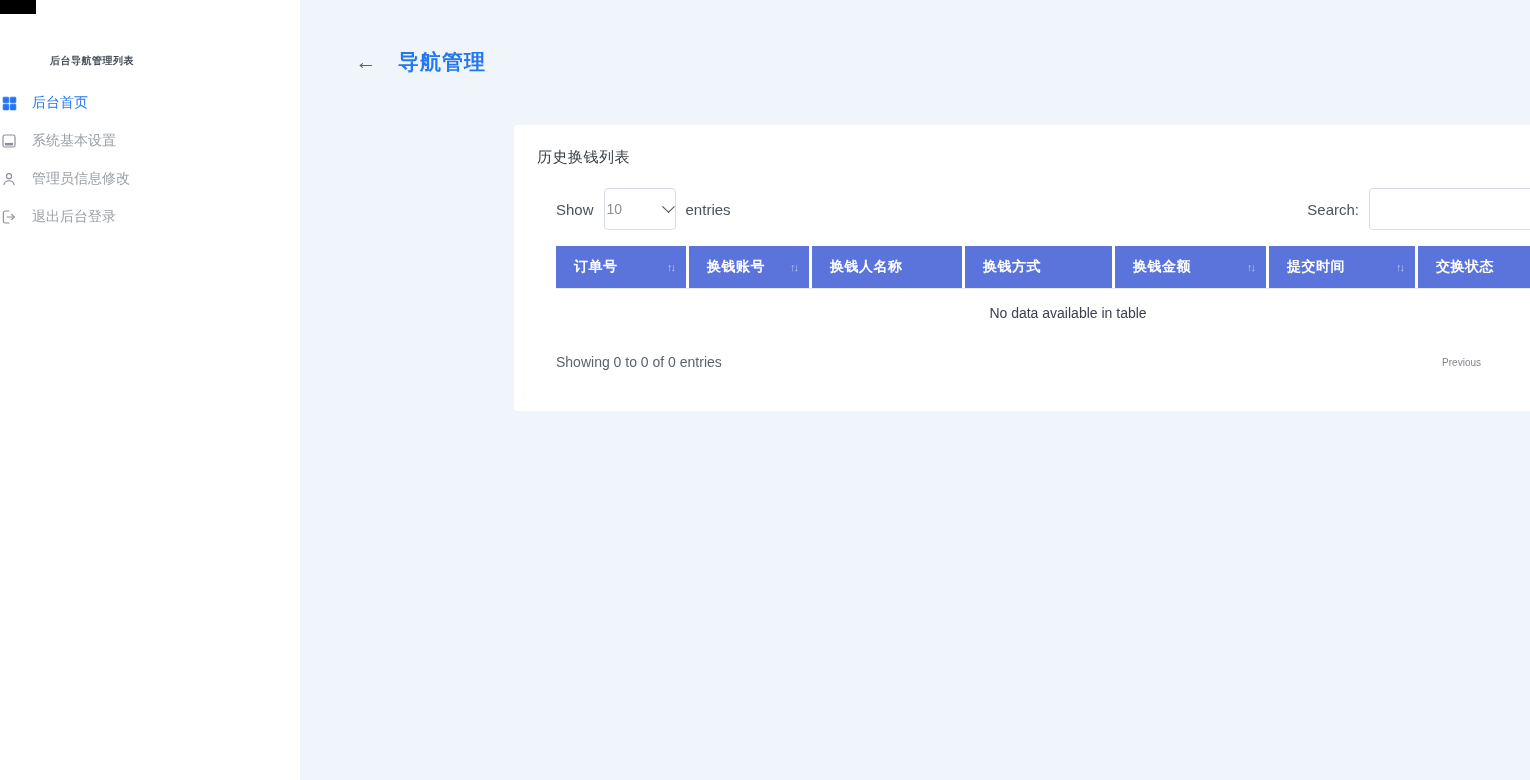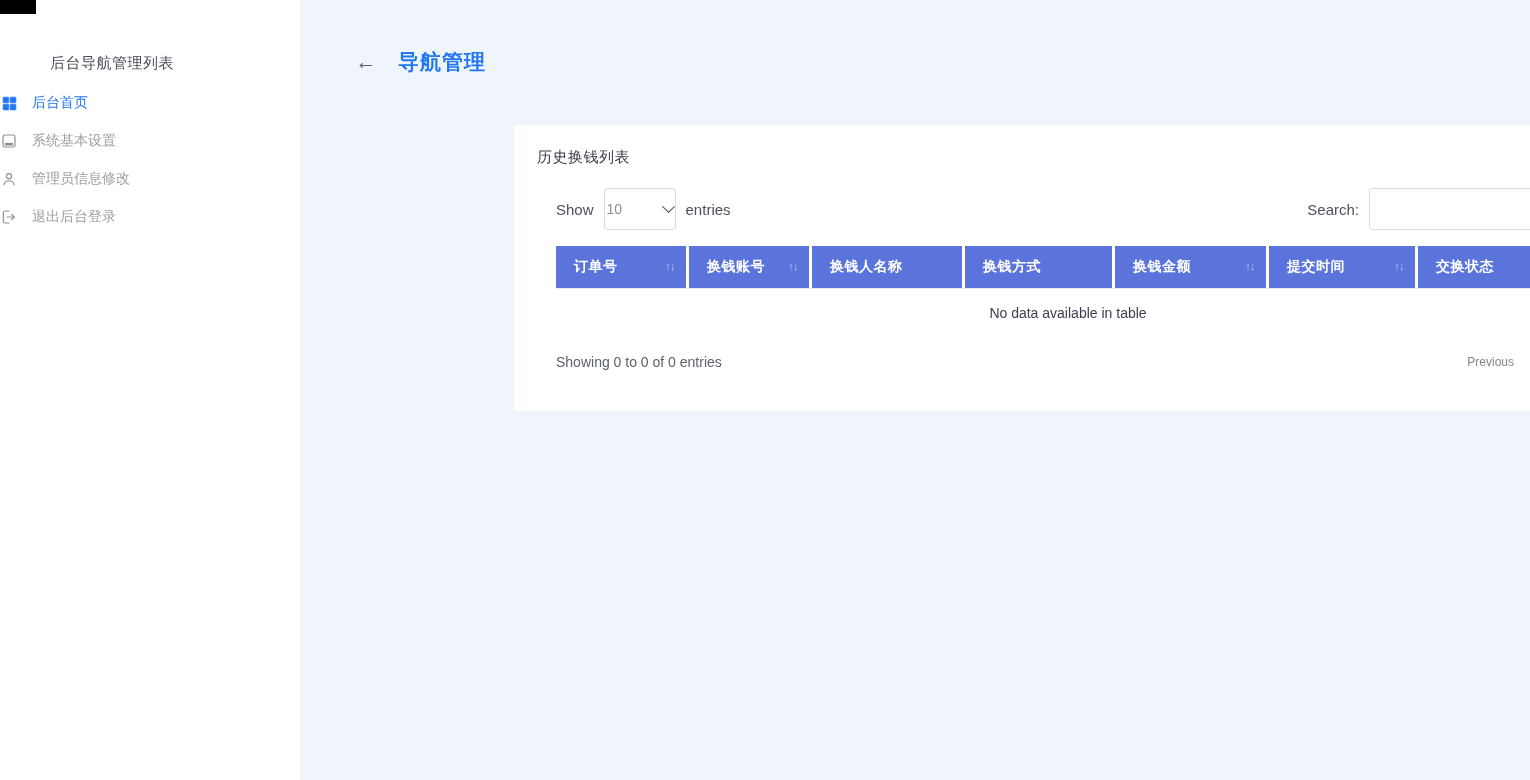--- a/index.html
+++ b/index.html
@@ -13,21 +13,21 @@
   
   .sidebar {
     position:absolute; left:0; top:0; width:300px; height:780px;
     background:#ffffff;
   }
   .corner-artifact {
     position:absolute; left:0; top:0; width:36px; height:14px; background:#000;
   }
   .sidebar-title {
     position:absolute; left:50px; top:54px;
-    font-size:15px; font-weight:normal; color:#474e58; letter-spacing:.5px;
+    font-size:10px; font-weight:bold; color:#474e58; letter-spacing:.5px;
   }
   .menu { position:absolute; left:0; top:84px; width:100%; }
   .menu-item {
     display:flex; align-items:center; height:38px; 
     cursor:pointer; font-size:14px; color:#9aa0a6;
   }
   .menu-item .mi-icon { width:18px; height:18px; margin-right:14px; display:flex; align-items:center; justify-content:center; }
   .menu-item.active { color:#2277f3; }
   .menu-item svg { stroke:#8b909a; }
   .menu-item.active svg { stroke:#2277f3; }
@@ -73,37 +73,36 @@
     border:1px solid #d8dce3; border-radius:4px; background:#fff;
     font-size:14px; color:#3c4043; padding:0 10px; outline:none;
   }
   
   .thead { display:flex; gap:3px; margin-top:16px; background:#fff; }
   .th {
     height:42px; background:#5a74dc; color:#ffffff;
     display:flex; align-items:center; position:relative;
     font-size:14px; font-weight:bold; padding-left:18px; letter-spacing:.5px;
     cursor:pointer;
-    font-family:Liberation Mono, monospace;
   }
   .th .sort { position:absolute; right:12px; top:50%; transform:translateY(-50%);
     font-size:11px; color:rgba(255,255,255,.55); letter-spacing:-2px; font-weight:normal; }
   .th:nth-child(1){width:130px;} .th:nth-child(2){width:120px;}
   .th:nth-child(3){width:150px;} .th:nth-child(4){width:147px;}
   .th:nth-child(5){width:151px;} .th:nth-child(6){width:146px;}
   .th:nth-child(7){width:148px;}
   .empty-row {
     height:48px; border-top:1px solid #e7eaf0;
     display:flex; align-items:center; justify-content:center;
     font-size:14px; color:#3b4153;
   }
   
   .dt-footer { display:flex; align-items:center; margin-top:18px; }
   .dt-info { font-size:14px; color:#5b626b; }
-  .dt-previous { margin-left:auto; margin-right:66px; font-size:12px; color:#80858d; cursor:default; }
+  .dt-previous { margin-left:auto; margin-right:99px; font-size:10px; color:#80858d; cursor:default; }
 </style>
 </head>
 <body>
 
 <div class="sidebar">
   <div class="corner-artifact"></div>
   <div class="sidebar-title">后台导航管理列表</div>
 
   <div class="menu">
 

